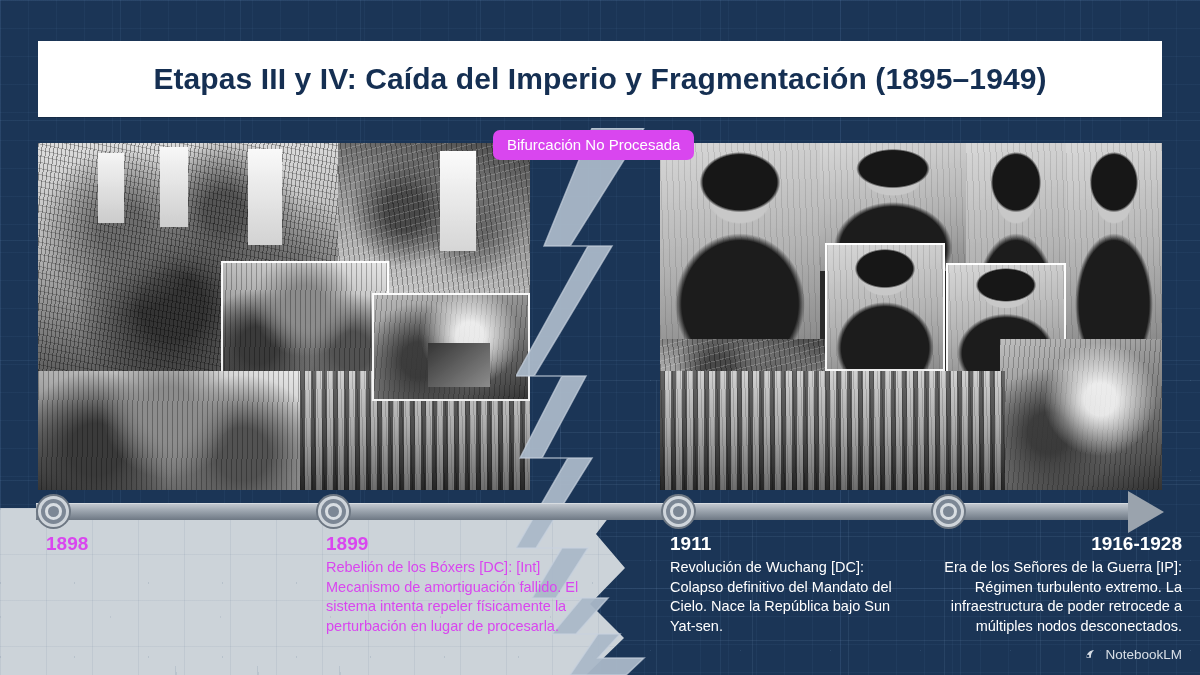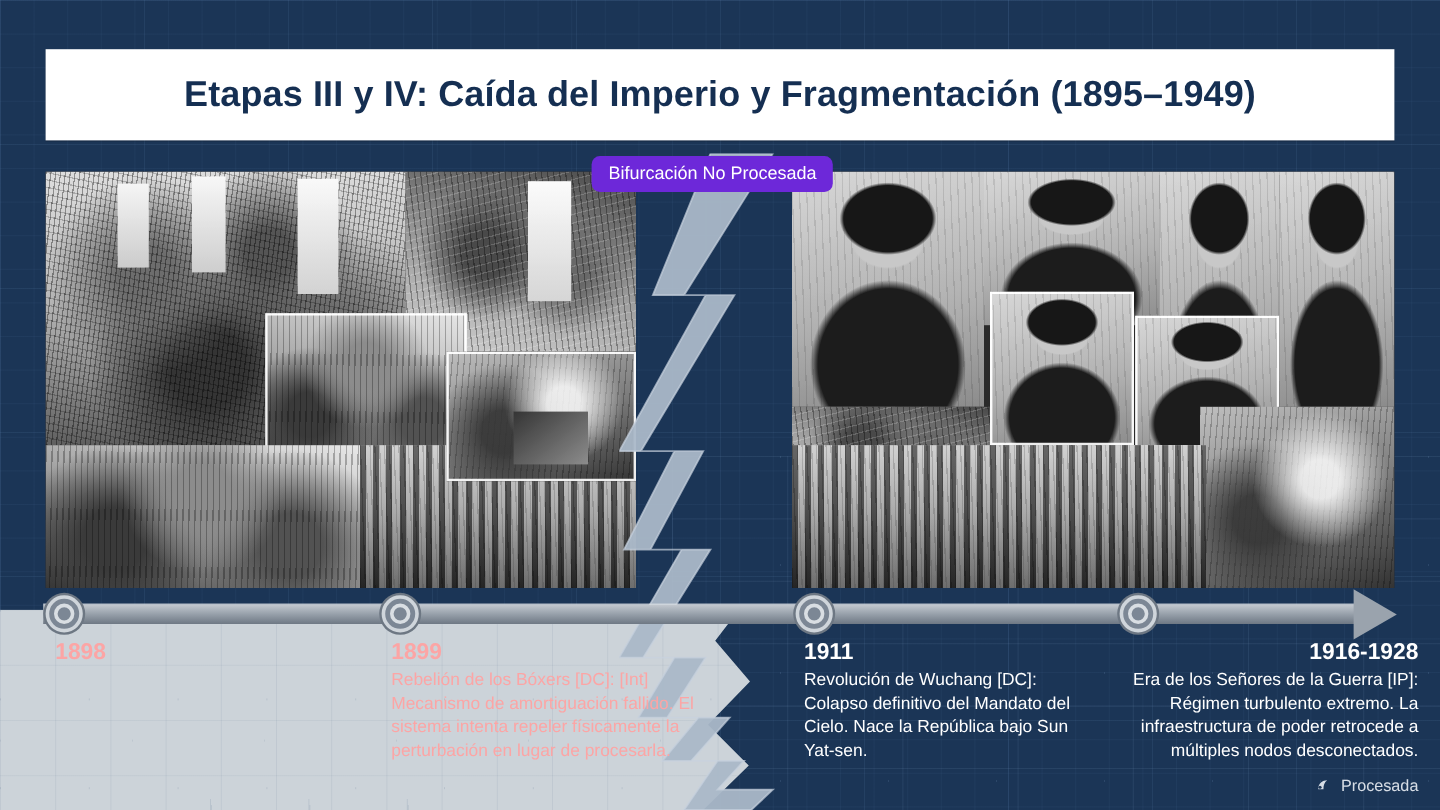--- a/index.html
+++ b/index.html
@@ -129,21 +129,21 @@
   }
   .tile-border { box-shadow:0 0 0 2px rgba(250,250,248,.9) inset; }
 
   
   .crack { position:absolute; left:516px; top:128px; width:200px; height:547px; }
 
   
   .bif-label {
     position:absolute; left:493px; top:130px;
     padding:6px 14px 7px;
-    background:#6d28d9;
+    background:#d946ef;
     color:#ffffff; font-size:15px;
     border-radius:7px;
     white-space:nowrap;
     z-index:6;
   }
 
   
   .tl-line {
     position:absolute; left:36px; top:503px; width:1104px; height:17px;
     background:linear-gradient(180deg,#c2c8cf 0%, #9aa3ad 45%, #6e7884 100%);
@@ -168,21 +168,21 @@
   .tl-node::after {
     content:""; position:absolute; inset:4px; border-radius:50%;
     border:3px solid #d9dee3;
   }
 
   
   .entry { position:absolute; top:533px; }
   .entry .yr { font-size:19px; font-weight:bold; margin-bottom:3px; }
   .entry .dsc { font-size:14.5px; line-height:19.5px; }
   .entry.dark .yr, .entry.dark .dsc { color:#ffffff; }
-  .entry.light .yr, .entry.light .dsc { color:#fca5a5; }
+  .entry.light .yr, .entry.light .dsc { color:#d946ef; }
 
   
   .watermark {
     position:absolute; right:18px; bottom:13px;
     display:flex; align-items:center; gap:6px;
     color:#e7ecf2; font-size:13.5px; z-index:7;
     opacity:.92;
   }
 </style>
 </head>
@@ -270,16 +270,16 @@
   <div class="entry dark" style="left:940px; width:242px;text-align:right;">
     <div class="yr">1916-1928</div>
     <div class="dsc">Era de los Señores de la Guerra [IP]: Régimen turbulento extremo. La infraestructura de poder retrocede a múltiples nodos desconectados.</div>
   </div>
 
   <div class="watermark">
     <svg width="15" height="15" viewBox="0 0 24 24">
       <path d="M4 17 C4 9, 10 5, 16 5 C12 8, 11 12, 11 17 Z" fill="#e7ecf2"></path>
       <circle cx="6.4" cy="14.4" r="2.1" fill="#1b3556"></circle>
     </svg>
-    <span>Procesada</span>
+    <span>NotebookLM</span>
   </div>
 
 </div>
 
 </body></html>

